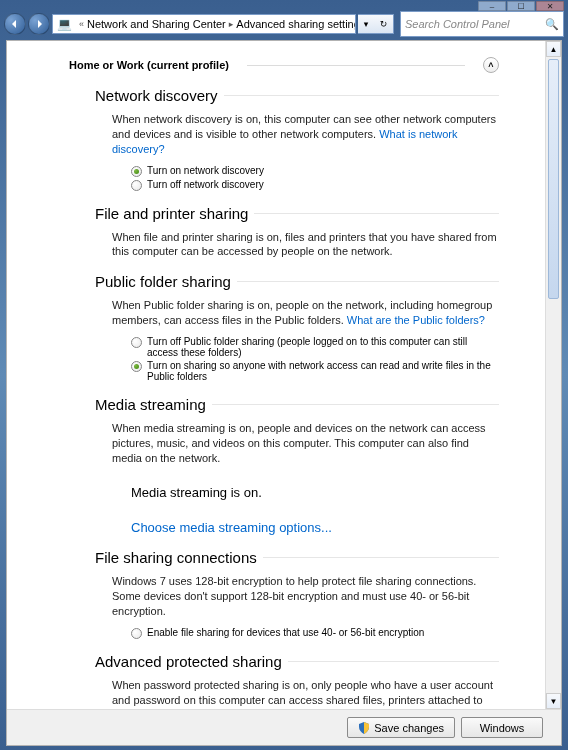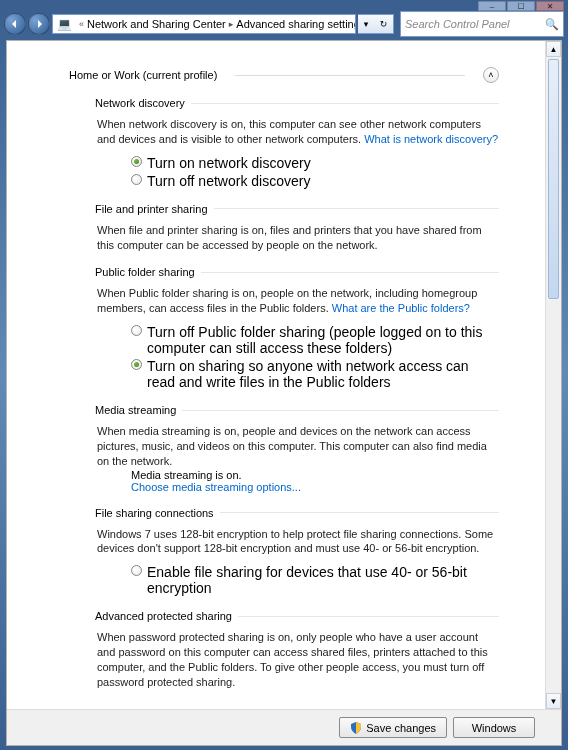--- a/index.html
+++ b/index.html
@@ -130,22 +130,23 @@
     position: absolute; left:0; right:0; height:16px;
     background: linear-gradient(#f7f9fc,#e6eef9);
     border:1px solid #ccc;
     display:flex; align-items:center; justify-content:center;
     font-size:8px;
   }
   .section-header {
     display: flex;
     align-items: center;
     gap: 18px;
-    margin-top: 20px;
-    font-size: 11px;
+    margin-top: 10px;
+    font-size: 11px;
+    font-weight: bold;
   }
   .section-header .hline {
     flex: 1;
     height: 1px;
     background: #dcdcdc;
   }
   .chevcircle {
     width: 16px; height: 16px;
     border: 1px solid #b0b0b0;
     border-radius: 50%;
@@ -153,39 +154,39 @@
     align-items: center;
     justify-content: center;
     font-size: 9px;
     background: linear-gradient(#fff,#eee);
   }
   .subhead {
     margin: 14px 0 0 26px;
     display: flex;
     align-items: center;
     gap: 6px;
-    font-size: 11px;
+    font-size: 15px;
   }
   .subhead .hline { flex:1; height:1px; background:#e6e6e6; }
   .desc {
-    margin: 8px 0 0 28px;
+    margin: 8px 0 0 43px;
     line-height: 1.35;
     font-size: 11px;
     color: #222;
   }
   .desc a, a.lnk { color: #0066cc; text-decoration: none; cursor:pointer; }
-  .status-line { margin: 0 0 0 62px; font-size: 11px; }
+  .status-line { margin: 20px 0 0 62px; font-size: 13px; }
   .radiogroup {
     margin: 8px 0 0 62px;
   }
   .radioline {
     display: flex;
     align-items: flex-start;
     gap: 5px;
-    font-size: 14px;
+    font-size: 10px;
     margin-bottom: 2px;
   }
   .radio {
     width: 11px; height: 11px;
     border-radius: 50%;
     border: 1px solid #848484;
     background: radial-gradient(circle at 35% 35%, #fff, #e8e8e8);
     flex-shrink: 0;
     margin-top: 1px;
     position: relative;
@@ -199,21 +200,21 @@
     background: radial-gradient(circle at 30% 30%, #7eb742, #3f8a10);
   }
   .footer {
     height: 36px;
     border-top: 1px solid #ddd;
     background: #f0f0f0;
     display: flex;
     align-items: center;
     justify-content: flex-end;
     gap: 6px;
-    padding: 0 26px;
+    padding: 0 18px;
   }
   .btn {
     min-width: 82px;
     height: 21px;
     padding: 0 10px;
     background: linear-gradient(#fafafa,#e6e6e6);
     border: 1px solid #8a8a8a;
     border-radius: 2px;
     font-size: 11px;
     display: flex;

